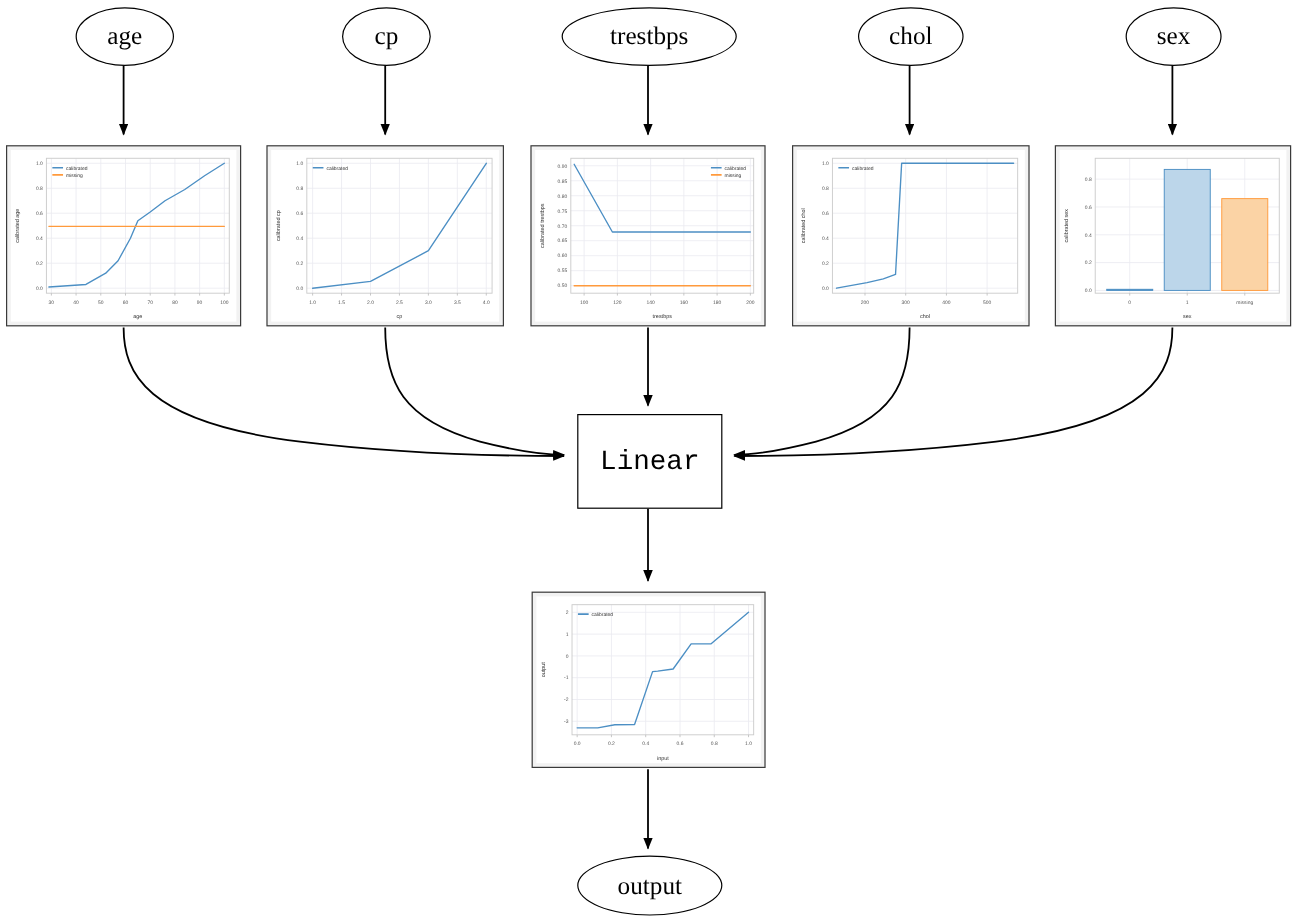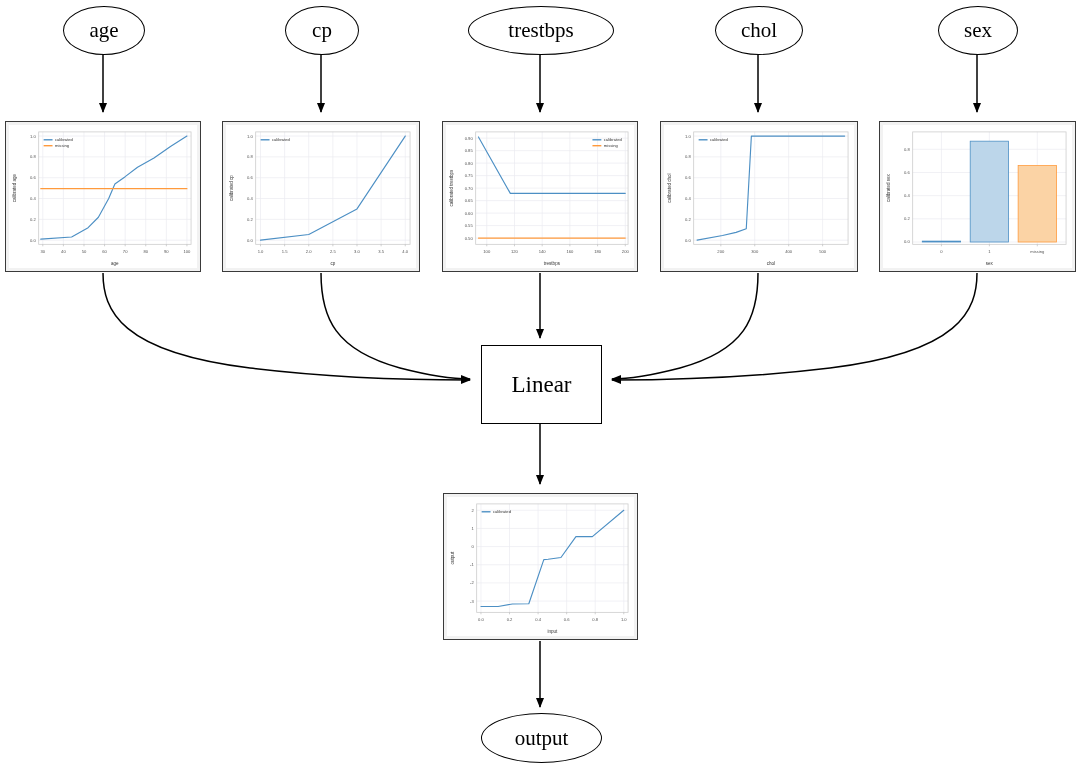--- a/index.html
+++ b/index.html
@@ -8,21 +8,21 @@
     font-family:"Liberation Serif", serif;
     position:relative;overflow:hidden;
   }
   #stage{position:absolute;left:0;top:0;width:934px;height:767px;}
   svg.layer{position:absolute;left:0;top:0;width:1080px;height:767px;pointer-events:none;}
   .node-ellipse{position:absolute;border:1.2px solid #000;border-radius:50%;
     background:#fff;display:flex;align-items:center;justify-content:center;
     font-family:"Liberation Serif", serif;color:#000;}
   .node-box{position:absolute;border:1.3px solid #000;background:#fff;
     display:flex;align-items:center;justify-content:center;
-    font-family:Liberation Serif, serif;color:#000;}
+    font-family:Liberation Mono, monospace;color:#000;}
   .panel{position:absolute;border:1.4px solid #3a3a3a;background:#f2f2f2;box-sizing:border-box;}
   .plotwrap{position:absolute;left:3px;top:3px;right:3px;bottom:3px;background:#ffffff;}
   .mpl{position:absolute;left:0;top:0;width:100%;height:100%;}
   .tick-x,.tick-y{font-family:"Liberation Sans", sans-serif;fill:#555;}
   .axlabel{font-family:"Liberation Sans", sans-serif;fill:#333;}
   .legtext{font-family:"Liberation Sans", sans-serif;fill:#333;}
   .gridline{stroke:#eaeaf0;stroke-width:.7;}
   .spine{stroke:#cccccc;stroke-width:.8;fill:none;}
   .plotbg{fill:#ffffff;}
 </style>

